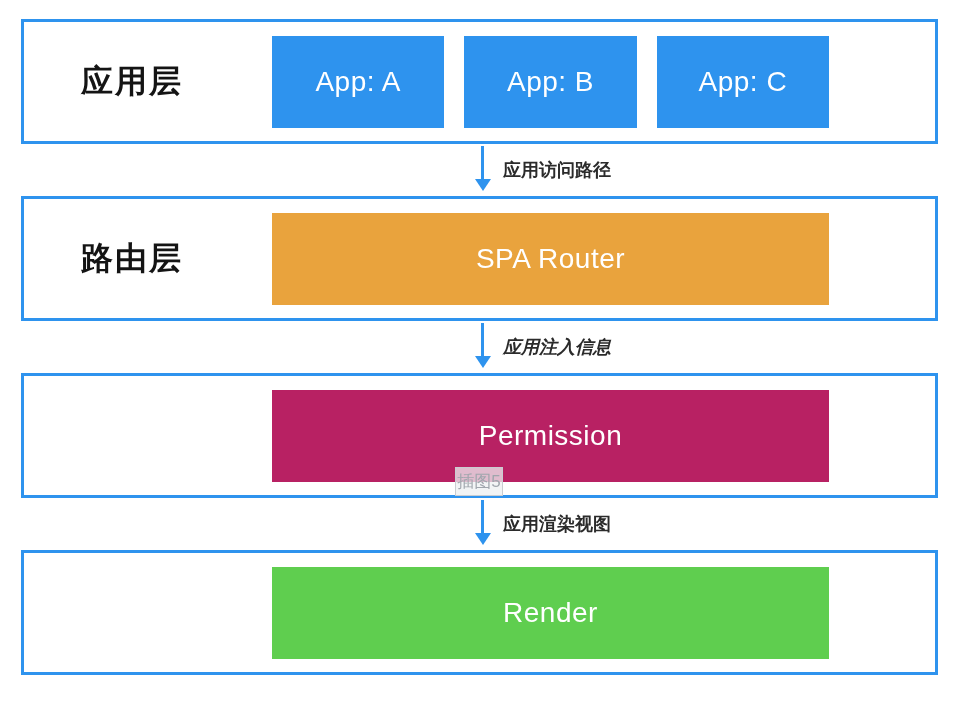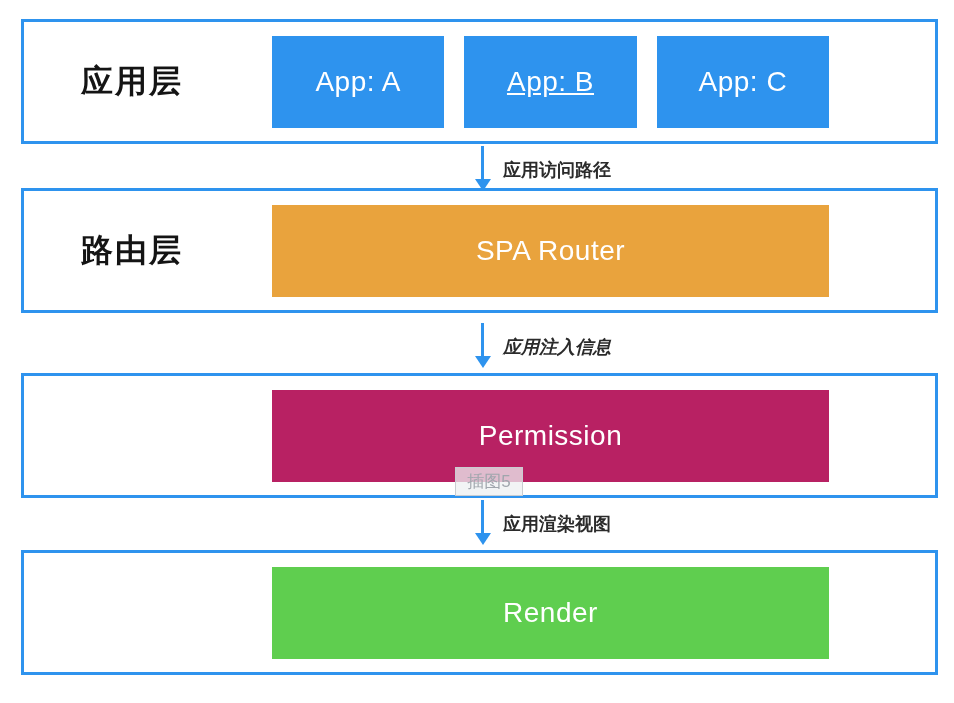--- a/index.html
+++ b/index.html
@@ -18,21 +18,21 @@
   .layer {
     position: absolute;
     left: 21px;
     width: 917px;
     height: 125px;
     box-sizing: border-box;
     border: 3px solid var(--accent);
     background: #ffffff;
   }
   .layer-1 { top: 19px; }
-  .layer-2 { top: 188px; }
+  .layer-2 { top: 196px; }
   .layer-3 { top: 373px; }
   .layer-4 { top: 550px; }
   .layer-label {
     position: absolute;
     left: 57px;
     top: 50%;
     transform: translateY(-50%);
     font-size: 32px;
     font-weight: bold;
     letter-spacing: 2px;
@@ -93,21 +93,21 @@
     transform: translateY(-50%);
     font-size: 18px;
     font-weight: 600;
     color: var(--connector_text);
     white-space: nowrap;
   }
   .watermark {
     position: absolute;
     left: 455px;
     top: 467px;
-    width: 68px;
+    width: 48px;
     height: 29px;
     box-sizing: border-box;
     background: rgba(238, 240, 242, 0.75);
     border: 1px solid #c9cdd1;
     color: #a0a6ad;
     font-size: 17px;
     display: flex;
     align-items: center;
     justify-content: center;
     white-space: nowrap;
@@ -118,21 +118,21 @@
 <body>
 
 <div class="diagram">
 
   <section class="layer layer-1">
     <span class="layer-label">应用层</span>
     <div class="layer-boxes">
       <div class="box" style="background: var(--app);">
         <span>App: A</span>
       </div>
-      <div class="box" style="background: var(--app); text-decoration: underline;">
+      <div class="box" style="background: var(--app);">
         <span>App: B</span>
       </div>
       <div class="box" style="background: var(--app); justify-content: center;">
         <span>App: C</span>
       </div>
     </div>
   </section>
 
   <div class="connector connector-1">
     <span class="arrow-line"></span>

